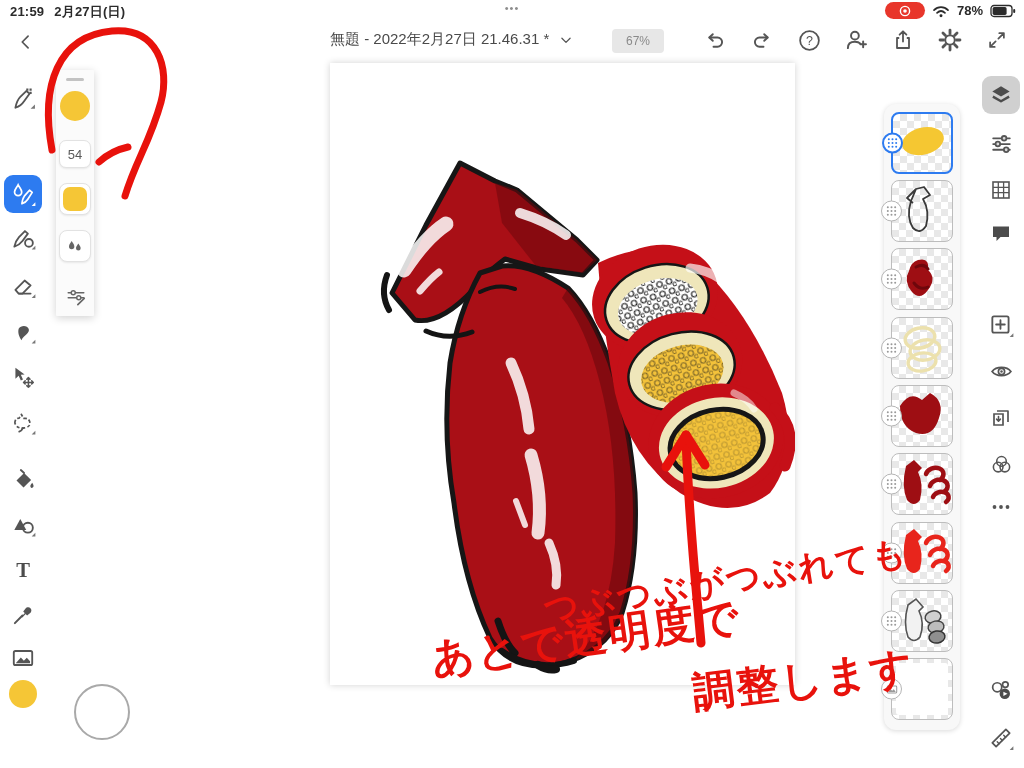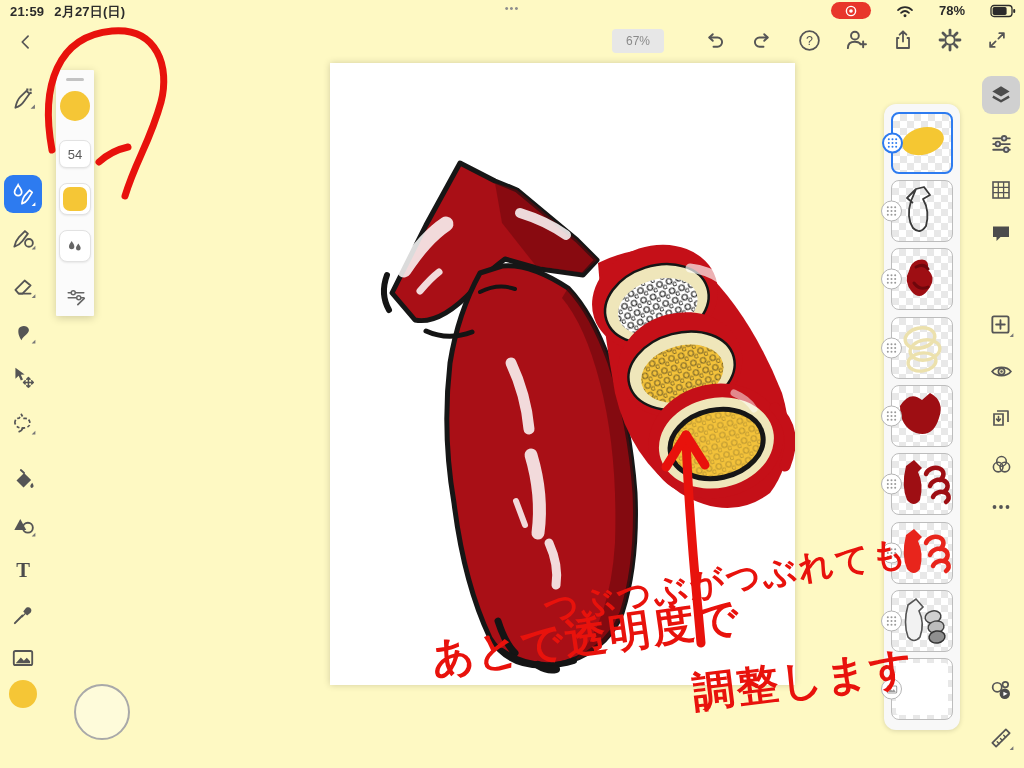--- a/index.html
+++ b/index.html
@@ -1,25 +1,25 @@
 <!DOCTYPE html>
 <html><head>
 <meta charset="utf-8">
 <style>
   * { margin:0; padding:0; box-sizing:border-box; }
   html,body { width:1024px; height:768px; }
   body { font-family:"Liberation Sans", sans-serif; background:#DBDBDB; overflow:hidden; }
-  .app { position:relative; width:1024px; height:768px; background:#fef9c3; }
+  .app { position:relative; width:1024px; height:768px; background:#ffffff; }
 
   
   .statusbar { position:absolute; left:0; top:0; width:1024px; height:22px; display:flex; align-items:center; }
   .sb-left { position:absolute; left:10px; top:3px; font-size:13px; font-weight:700; color:#2b2b2b; letter-spacing:.2px; }
   .sb-date { margin-left:10px; }
   .sb-dots { position:absolute; left:0; right:0; top:2px; text-align:center; color:#8d8d8d; font-size:11px; letter-spacing:1px; }
-  .sb-right { position:absolute; right:8px; top:2px; display:flex; align-items:center; gap:25px; }
+  .sb-right { position:absolute; right:8px; top:2px; display:flex; align-items:center; gap:7px; }
   .rec-pill { width:40px; height:17px; background:#e8362b; border-radius:9px; display:flex; align-items:center; justify-content:center; }
   .sb-batt-text { font-size:13px; font-weight:700; color:#2b2b2b; }
 
   
   .titlebar { position:absolute; left:0; top:22px; width:1024px; height:40px; }
   .back-btn { position:absolute; left:12px; top:6px; width:28px; height:28px; display:flex; align-items:center; justify-content:center; }
   .doc-title-wrap { position:absolute; left:330px; top:8px; width:310px; display:flex; align-items:center; gap:10px; }
   .doc-title { font-size:15px; color:#4a4a4a; white-space:nowrap; }
   .zoom-badge { position:absolute; left:612px; top:7px; width:52px; height:24px; background:#e7e7e7; border-radius:4px; color:#8a8a8a; font-size:12px; display:flex; align-items:center; justify-content:center; }
   .tb-actions { position:absolute; right:14px; top:5px; display:flex; align-items:center; gap:21px; }
@@ -96,20 +96,26 @@
         <rect x="2.6" y="3.1" width="14" height="7.8" rx="1.6" fill="#2b2b2b"></rect>
         <rect x="23.2" y="5" width="2" height="4" rx="1" fill="#2b2b2b"></rect>
       </svg>
     </div>
   </div>
 
   <div class="titlebar">
     <div class="back-btn">
       <svg width="20" height="20" viewBox="0 0 24 24">
         <path d="M14.5 5 L7.5 12 L14.5 19" fill="none" stroke="#555" stroke-width="2" stroke-linecap="round" stroke-linejoin="round"></path>
+      </svg>
+    </div>
+    <div class="doc-title-wrap">
+      <span class="doc-title">無題 - 2022年2月27日 21.46.31 *</span>
+      <svg width="14" height="14" viewBox="0 0 24 24">
+        <path d="M5 9 L12 16 L19 9" fill="none" stroke="#555" stroke-width="2.2" stroke-linecap="round" stroke-linejoin="round"></path>
       </svg>
     </div>
     <div class="zoom-badge">67%</div>
     <div class="tb-actions">
       <div class="tb-btn">
         <svg width="24" height="24" viewBox="0 0 24 24">
           <path d="M6.5 9.5 H14.5 A4.6 4.6 0 1 1 14.5 18.7 H10.5" fill="none" stroke="#555" stroke-width="1.9" stroke-linecap="round"></path>
           <path d="M9.8 6.2 L6.3 9.5 L9.8 12.8" fill="none" stroke="#555" stroke-width="1.9" stroke-linecap="round" stroke-linejoin="round"></path>
         </svg>
       </div>

